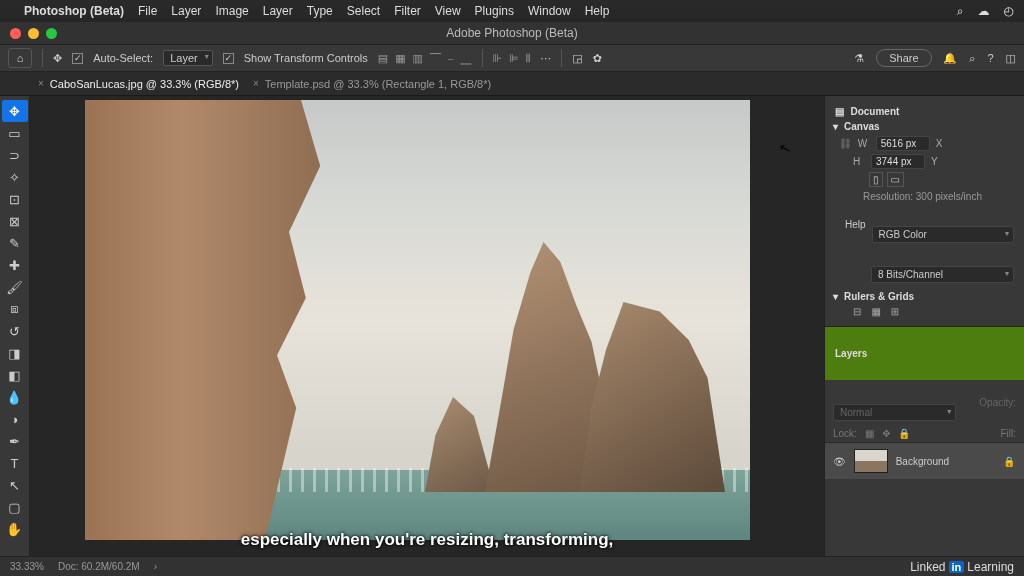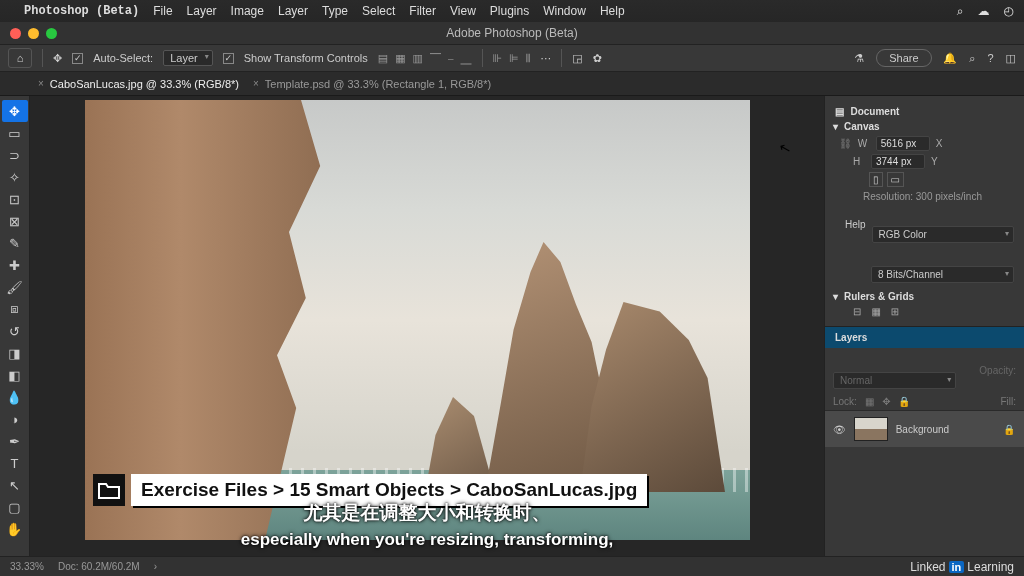--- a/index.html
+++ b/index.html
@@ -1,21 +1,21 @@
 <!DOCTYPE html>
 <html><head>
 <meta charset="utf-8">
 <style>
 * { margin: 0; padding: 0; box-sizing: border-box; font-family: -apple-system, BlinkMacSystemFont, "Segoe UI", Helvetica, Arial, sans-serif; }
 body { width: 1024px; height: 576px; background: #323232; overflow: hidden; color: #ccc; font-size: 11px; position: relative; }
 
 
 .mac-menu { height: 22px; background: linear-gradient(#2a2a2a,#262626); display: flex; align-items: center; padding: 0 10px; gap: 14px; color: #ddd; font-size: 12px; }
 .mac-menu .apple { font-size: 14px; }
-.mac-menu .app-name { font-weight: 600; font-family: Liberation Mono, monospace; }
+.mac-menu .app-name { font-weight: 600; }
 .mac-menu .right { margin-left: auto; display: flex; gap: 14px; align-items: center; }
 
 
 .win-title { height: 22px; background: #323232; display: flex; align-items: center; position: relative; }
 .traffic { display: flex; gap: 7px; padding-left: 10px; }
 .dot { width: 11px; height: 11px; border-radius: 50%; }
 .dot.r { background: #ff5f57; } .dot.y { background: #febc2e; } .dot.g { background: #28c840; }
 .win-title .title { position: absolute; left: 50%; transform: translateX(-50%); font-size: 12px; color: #bbb; }
 
 
@@ -66,21 +66,21 @@
 .p-tabs span.act { color: #eee; border-bottom: 2px solid #eee; }
 .p-sec { padding: 6px 10px; }
 .p-sec .hdr { display: flex; align-items: center; gap: 6px; font-weight: 600; margin: 4px 0; color: #ddd; }
 .p-row { display: flex; align-items: center; gap: 6px; margin: 3px 0 3px 18px; }
 .p-row .lab { width: 12px; color: #aaa; }
 .p-row .val { background: #2a2a2a; border: 1px solid #444; border-radius: 2px; padding: 1px 4px; width: 54px; color: #ddd; }
 .p-row .dim { color: #666; padding: 1px 4px; }
 .mode-row { display: flex; align-items: center; gap: 6px; margin: 3px 0 3px 10px; }
 .mode-sel { flex: 1; background: #2a2a2a; border: 1px solid #444; border-radius: 2px; padding: 2px 6px; position: relative; margin-top: 20px; }
 .mode-sel::after { content: "▾"; position: absolute; right: 4px; top: 2px; font-size: 8px; color: #888; }
-.layers-hdr { background: #0c4a6e; padding: 5px 10px; font-weight: 600; color: #ddd; border-top: 1px solid #222; }
+.layers-hdr { background: #4d7c0f; padding: 21px 10px; font-weight: 600; color: #ddd; border-top: 1px solid #222; }
 .layers-body { flex: 1; background: #383838; }
 .layers-body .opts { display: flex; align-items: center; padding: 4px 8px; color: #666; gap: 23px; }
 .layers-body .locks { display: flex; align-items: center; padding: 3px 8px; color: #777; gap: 8px; font-size: 10px; border-bottom: 1px solid #2a2a2a; }
 .layer-row { display: flex; align-items: center; padding: 6px 8px; gap: 8px; background: #4a4a4a; }
 .eye { color: #ccc; }
 .thumb { width: 34px; height: 24px; background: linear-gradient(180deg,#d8d5cc 50%,#8a7560 50%); border: 1px solid #222; }
 .lock { margin-left: auto; color: #999; }
 
 
 .status { height: 20px; background: #323232; display: flex; align-items: center; padding: 0 10px; gap: 14px; color: #999; font-size: 10px; border-top: 1px solid #222; }
@@ -198,30 +198,21 @@
       <div class="sky"></div>
       <div class="sea"></div>
       <div class="waves"></div>
       <div class="cliff"></div>
       <div class="rockS"></div>
       <div class="rock1"></div>
       <div class="rock2"></div>
     </div>
     <span class="cursor">↖</span>
 
-    <div class="overlay-path">
-      <div class="folder-ic">
-        <svg width="24" height="20" viewBox="0 0 24 20">
-            <path d="M2 4h7l2 3h11v11H2z"></path>
-          </svg>
-      </div>
-      <div class="path-box">Exercise Files &gt; 15 Smart Objects &gt; CaboSanLucas.jpg</div>
-    </div>
-
-    <div class="sub-cn">尤其是在调整大小和转换时、</div>
+
     <div class="sub-en">especially when you're resizing, transforming,</div>
   </div>
 
   <div class="panels">
     <div class="p-sec">
       <div class="hdr">
           <span>▤</span>
           <span>Document</span>
         </div>
       <div class="hdr" style="margin-left:-2px;">

